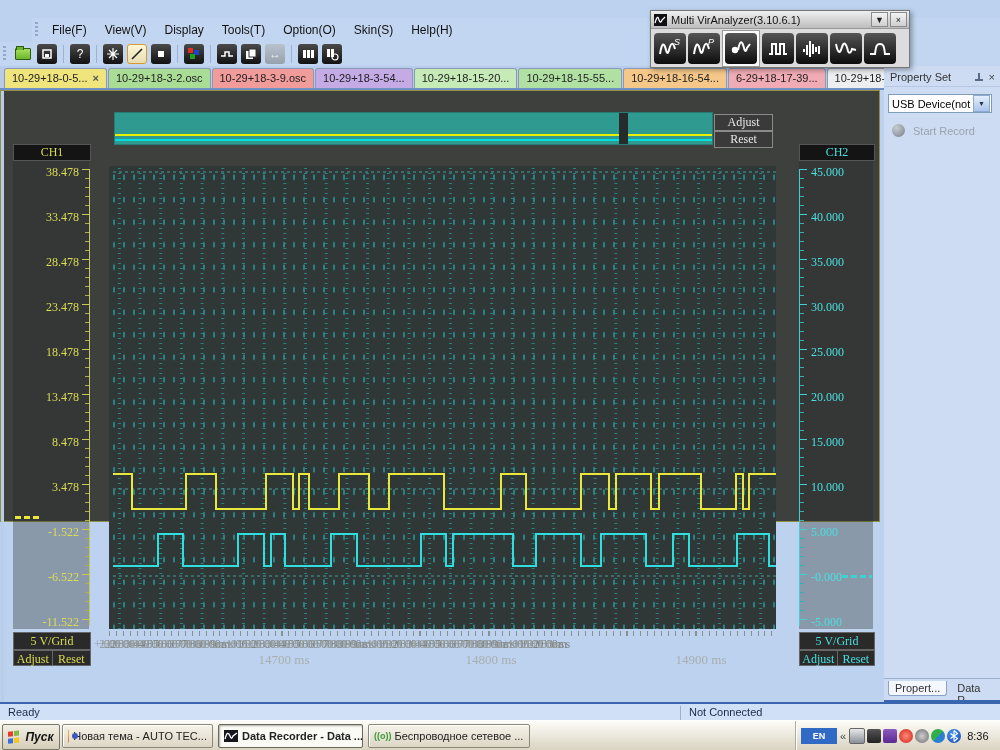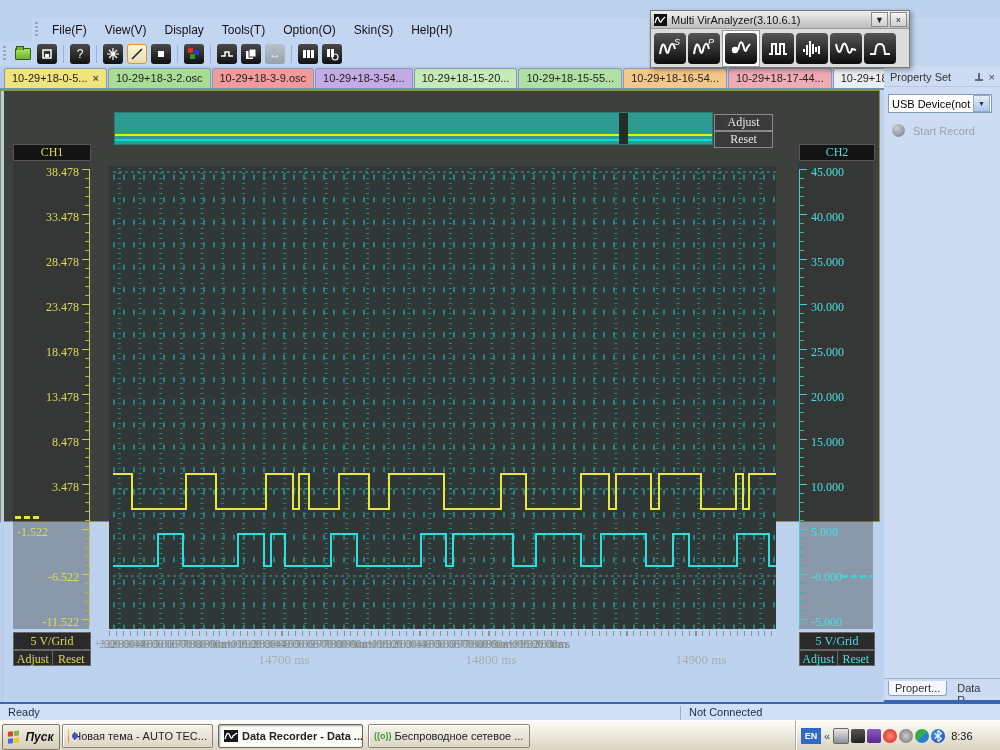--- a/index.html
+++ b/index.html
@@ -132,21 +132,21 @@
     border:1px solid #7a7868;border-radius:2px;display:flex;align-items:center;justify-content:center;
     font-size:12px;font-weight:bold;color:#111;font-style:italic;}
   .winflag{width:13px;height:12px;margin-right:4px;display:grid;grid-template-columns:5px 5px;grid-gap:1px;transform:skewY(-6deg);}
   .winflag i{display:block;height:5px;}
   .ffx{width:14px;height:14px;border-radius:50%;background:radial-gradient(circle at 40% 35%,#ffb13d,#e0571c);margin-right:4px;position:relative;}
   .ffx:before{content:"";position:absolute;left:4px;top:4px;width:6px;height:6px;border-radius:50%;background:#3a57c4;}
   .dric{width:14px;height:12px;background:#16181e;margin-right:4px;position:relative;}
   .wless{color:#3a9a3a;font-size:9px;margin-right:3px;font-weight:bold;}
   .tray{position:absolute;left:795px;top:0;width:205px;height:30px;border-left:1px solid #b0aa98;
     box-shadow:1px 0 0 #fff inset;display:flex;align-items:center;}
-  .enbox{width:20px;height:16px;background:#316ac5;color:#fff;font-size:9px;font-weight:bold;
+  .enbox{width:36px;height:16px;background:#316ac5;color:#fff;font-size:9px;font-weight:bold;
     display:flex;align-items:center;justify-content:center;margin:0 3px 0 5px;}
   .chev{color:#444;font-size:11px;margin-right:2px;}
   .trayic{width:14px;height:14px;border-radius:2px;margin:0 1px;}
   .clock{font-size:11px;color:#111;margin-left:5px;}
 </style>
 </head>
 <body>
 
 <div class="screen">
 
@@ -228,21 +228,21 @@
   </div>
 
   <div class="tabbar">
     <div class="tab" style="background: rgb(240, 228, 124); font-weight: normal;"><span>10-29+18-0-5...</span><span class="tclose">×</span></div>
     <div class="tab" style="background: rgb(169, 221, 150);"><span>10-29+18-3-2.osc</span></div>
     <div class="tab" style="background: rgb(241, 155, 155);"><span>10-29+18-3-9.osc</span></div>
     <div class="tab" style="background: rgb(196, 171, 230);"><span>10-29+18-3-54...</span></div>
     <div class="tab" style="background: rgb(198, 235, 182);"><span>10-29+18-15-20...</span></div>
     <div class="tab" style="background: rgb(176, 225, 162);"><span>10-29+18-15-55...</span></div>
     <div class="tab" style="background: rgb(245, 199, 136);"><span>10-29+18-16-54...</span></div>
-    <div class="tab" style="background: rgb(240, 171, 180);"><span>10-29+18-17-44...</span></div>
+    <div class="tab" style="background: rgb(240, 171, 180);"><span>6-29+18-17-39...</span></div>
     <div class="tab" style="background: rgb(236, 238, 240);"><span>10-29+18-18-17...</span></div>
   </div>
 
   <div class="analyzer">
     <div class="an-title">
       <span class="an-ico">
           <svg width="12" height="10" viewBox="0 0 12 10">
             <path d="M1 8 C3 1,4 1,5 5 C6 8,7 8,8 5 L11 2" stroke="#fff" stroke-width="1.3" fill="none"></path>
           </svg>
         </span>
@@ -309,21 +309,21 @@
     <div class="chpanel" style="left:12px;width:76px"></div>
     <div class="ruler1"></div>
     <span class="axlabel ch1c" style="left:16px;top:74px;text-align:right">38.478</span>
     <span class="axlabel ch1c" style="left:16px;top:119px;text-align:right">33.478</span>
     <span class="axlabel ch1c" style="left:16px;top:164px;text-align:right">28.478</span>
     <span class="axlabel ch1c" style="left:16px;top:209px;text-align:right">23.478</span>
     <span class="axlabel ch1c" style="left:16px;top:254px;text-align:right">18.478</span>
     <span class="axlabel ch1c" style="left:16px;top:299px;text-align:right">13.478</span>
     <span class="axlabel ch1c" style="left:16px;top:344px;text-align:right">8.478</span>
     <span class="axlabel ch1c" style="left:16px;top:389px;text-align:right">3.478</span>
-    <span class="axlabel ch1c" style="left:16px;top:434px;text-align:left">-1.522</span>
+    <span class="axlabel ch1c" style="left:16px;top:434px;text-align:right">-1.522</span>
     <span class="axlabel ch1c" style="left:16px;top:479px;text-align:right">-6.522</span>
     <span class="axlabel ch1c" style="left:16px;top:524px;text-align:right">-11.522</span>
     <div class="gdash1"></div>
     <div class="vgrid ch1c" style="left:12px;width:76px">5 V/Grid</div>
     <div class="arbox" style="left:12px;width:78px">
       <span class="ch1c">Adjust</span>
       <span class="ch1c">Reset</span>
     </div>
 
     <div class="plot"></div>

